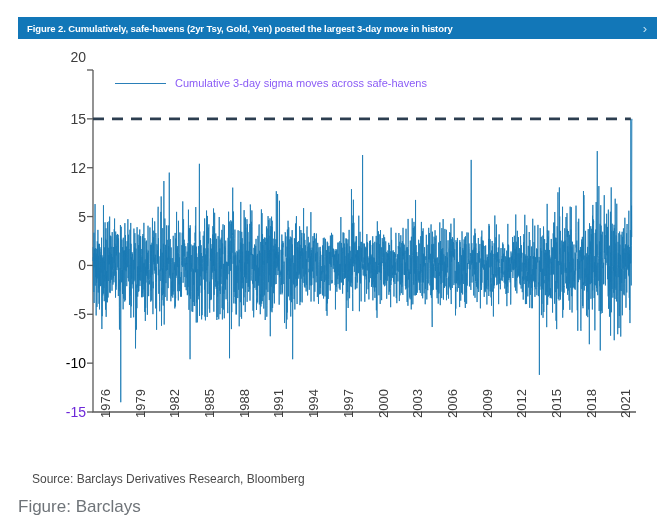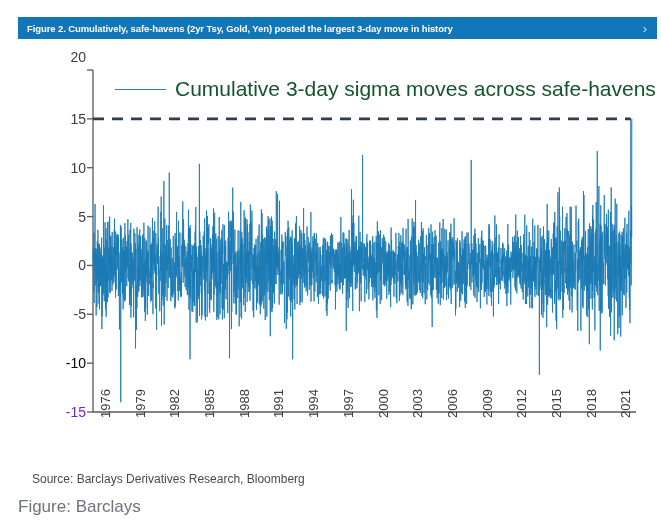--- a/index.html
+++ b/index.html
@@ -117,22 +117,22 @@
     display: flex;
     align-items: center;
     gap: 9px;
   }
   #legend-swatch {
     width: 51px;
     height: 0;
     border-top: 1.6px solid #2a7fb8;
   }
   #legend-label {
-    font-size: 21px;
-    color: #14532d;
+    font-size: 11px;
+    color: #8b5cf6;
     white-space: nowrap;
     font-family: "Liberation Sans", sans-serif;
   }
 
   
   #chart-source {
     position: absolute;
     left: 14px;
     top: 433px;
     font-size: 12px;
@@ -180,21 +180,21 @@
         </g>
       <g id="svg-threshold">
           <line x1="75" y1="79.85714285714289" x2="612.8433476394861" y2="79.85714285714289" stroke="#2c3e50" stroke-width="2.6" stroke-dasharray="11 8"></line>
         </g>
     </svg>
   </div>
 
   <div id="ytick-labels">
       <div class="ytick-label" style="top: 18px; color: rgb(61, 61, 61);">20</div>
       <div class="ytick-label" style="top: 79.8571px; color: rgb(61, 61, 61);">15</div>
-      <div class="ytick-label" style="top: 128.714px; color: rgb(61, 61, 61);">10</div>
+      <div class="ytick-label" style="top: 128.714px; color: rgb(61, 61, 61);">12</div>
       <div class="ytick-label" style="top: 177.571px; color: rgb(61, 61, 61);">5</div>
       <div class="ytick-label" style="top: 226.429px; color: rgb(61, 61, 61);">0</div>
       <div class="ytick-label" style="top: 275.286px; color: rgb(61, 61, 61);">-5</div>
       <div class="ytick-label" style="top: 324px; color: #000000;">-10</div>
       <div class="ytick-label" style="top: 373px; color: #6d28d9;">-15</div>
     </div>
   <div id="xtick-labels">
       <div class="xtick-label" style="left: 80px; top: 379px; color: rgb(61, 61, 61);">1976</div>
       <div class="xtick-label" style="left: 114.7px; top: 379px; color: rgb(61, 61, 61);">1979</div>
       <div class="xtick-label" style="left: 149.399px; top: 379px; color: rgb(61, 61, 61);">1982</div>

